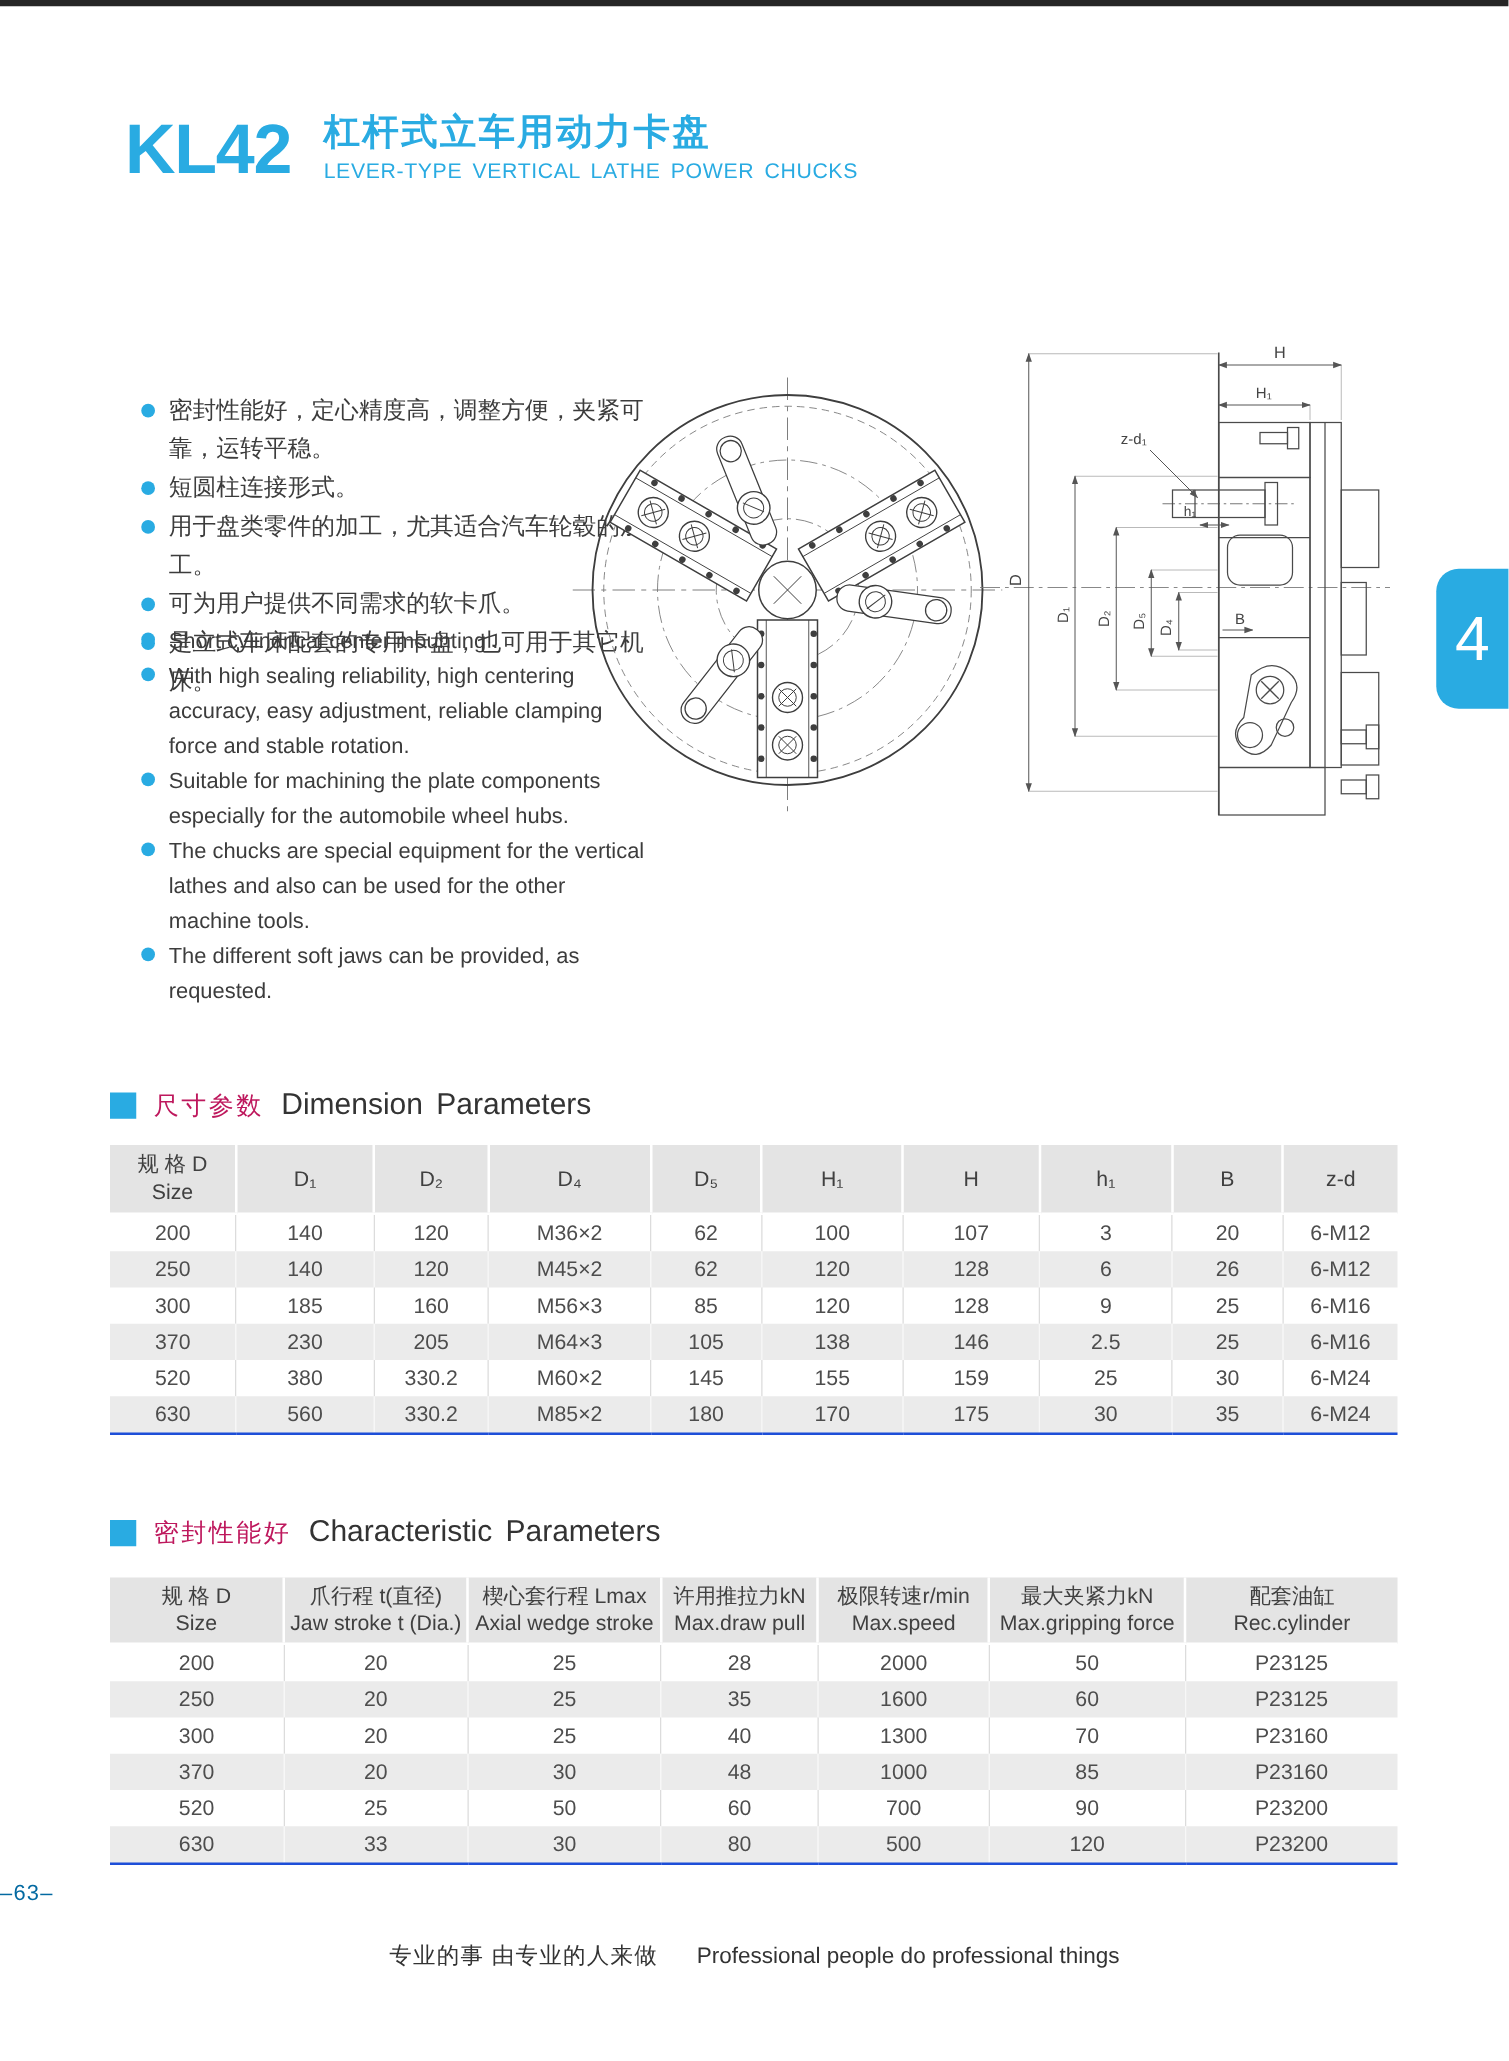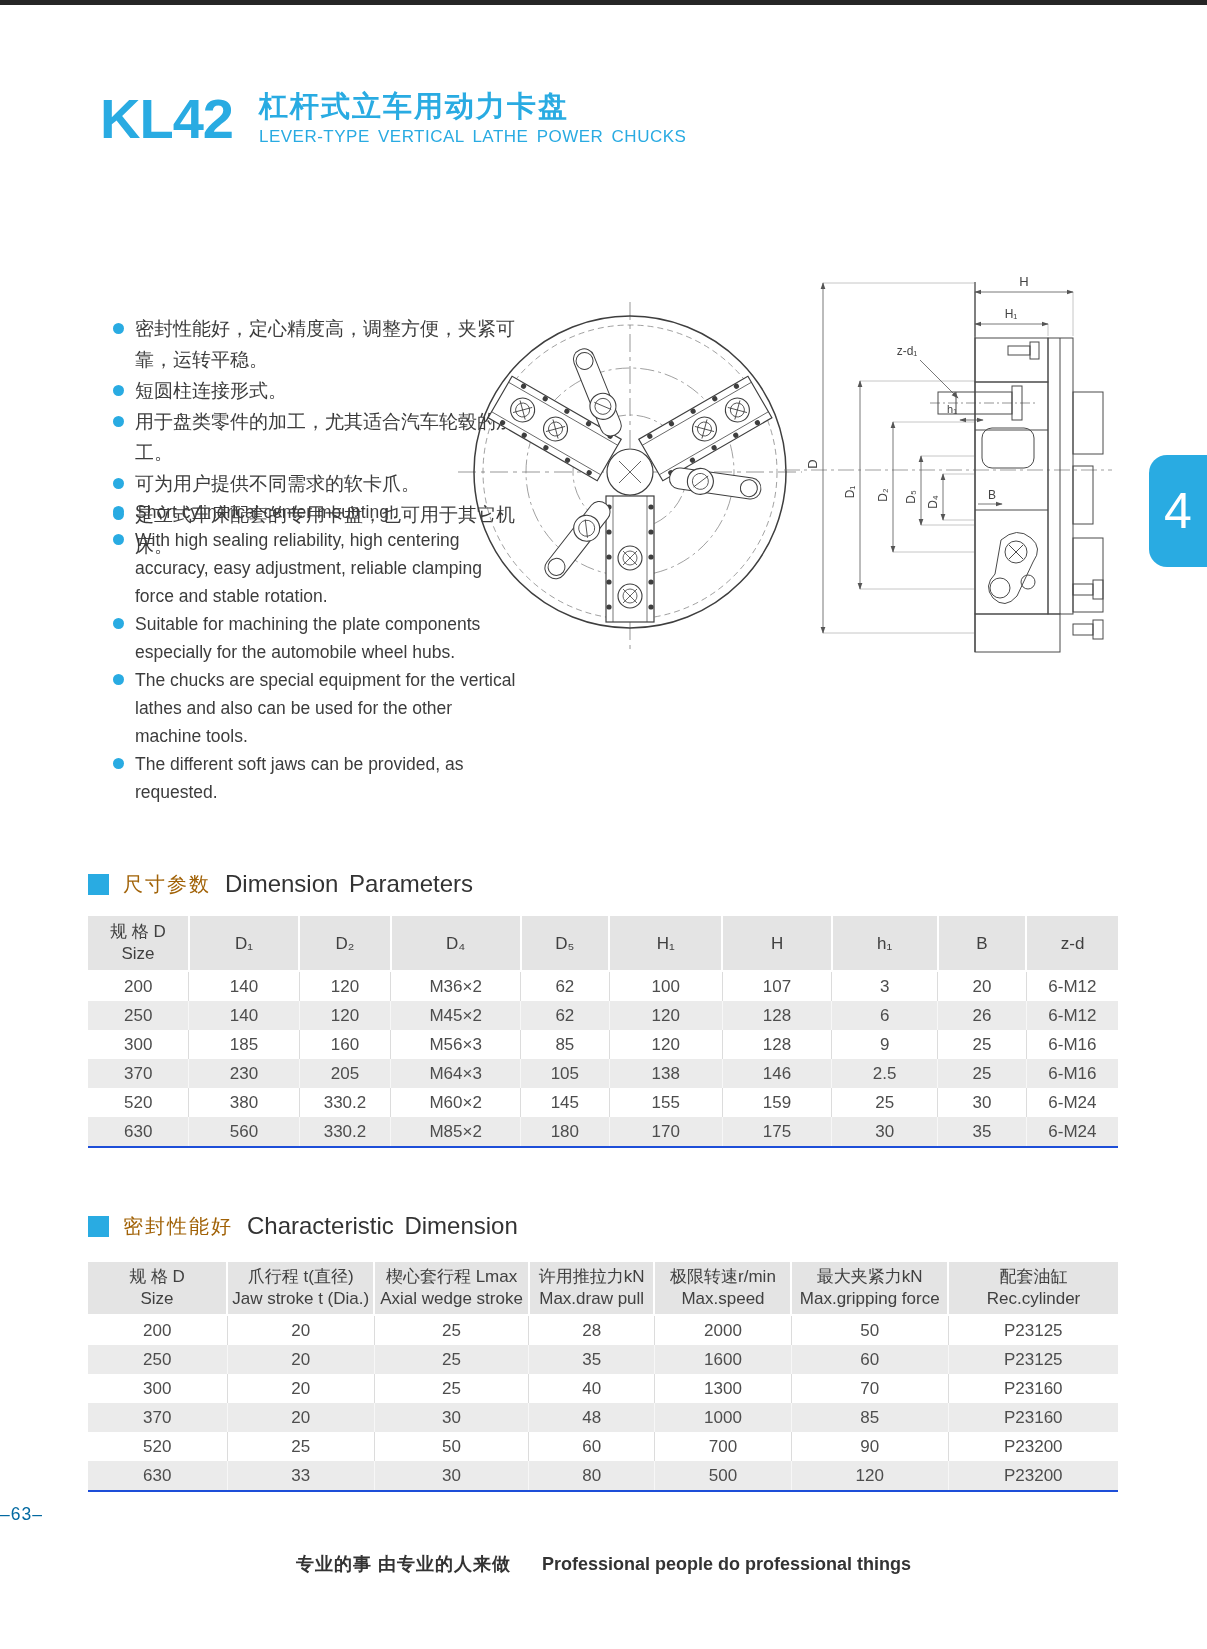--- a/index.html
+++ b/index.html
@@ -35,21 +35,21 @@
   
   .side-tab{
     position:absolute;right:0;top:455px;width:58px;height:112px;background:#29abe2;
     border-radius:18px 0 0 18px;display:flex;align-items:center;justify-content:center;
   }
   .side-tab .num{color:#fff;font-size:50px;line-height:1;}
 
   
   .sec-title{position:absolute;left:88px;display:flex;align-items:center;}
   .sec-sq{width:21px;height:21px;background:#29abe2;margin-right:14px;}
-  .sec-zh{font-size:20px;color:#a16207;letter-spacing:2px;margin-right:14px;}
+  .sec-zh{font-size:20px;color:#be185d;letter-spacing:2px;margin-right:14px;}
   .sec-en{font-size:24px;color:#333;word-spacing:4px;}
   .sec-dim{top:870px;}
   .sec-char{top:1212px;}
 
   
   table.params{position:absolute;left:88px;width:1030px;border-collapse:collapse;table-layout:fixed;}
   #dim-table{top:916px;}
   #char-table{top:1262px;}
   table.params th{
     background:#e4e4e4;font-weight:400;color:#404040;font-size:17px;text-align:center;
@@ -61,21 +61,21 @@
     border-left:1px solid #dcdcdc;vertical-align:middle;
   }
   table.params td:first-child{border-left:none;}
   table.params tbody tr:nth-child(even) td{background:#ebebeb;border-left-color:#f7f7f7;}
   table.params tbody tr:last-child td{border-bottom:2px solid #1d4ed8;}
   #dim-table th{height:46px;}
   #char-table th{height:30px;}
   .th2{line-height:22px;}
 
   
-  .footer-slogan{position:absolute;left:0;top:1552px;width:100%;text-align:center;font-size:18px;color:#333;font-weight:bold;}
+  .footer-slogan{position:absolute;left:0;top:1552px;width:100%;text-align:center;font-size:18px;color:#333;}
   .footer-slogan .zh{letter-spacing:1px;margin-right:26px;}
   .page-num{position:absolute;left:0;top:1504px;width:100%;font-size:17.5px;color:#0369a1;letter-spacing:1px;}
 </style>
 </head>
 <body>
 
 <div class="page">
   <div class="top-edge"></div>
 
   <div class="hdr">
@@ -381,21 +381,21 @@
           <td>30</td>
           <td>35</td>
           <td>6-M24</td>
         </tr>
       </tbody>
   </table>
 
   <div class="sec-title sec-char">
     <span class="sec-sq"></span>
     <span class="sec-zh">密封性能好</span>
-    <span class="sec-en">Characteristic Dimension</span>
+    <span class="sec-en">Characteristic Parameters</span>
   </div>
 
   <table class="params" id="char-table">
     <colgroup>
       <col style="width:13.5%">
         <col style="width:14.3%">
         <col style="width:15.0%">
         <col style="width:12.2%">
       <col style="width:13.3%">
         <col style="width:15.2%">

